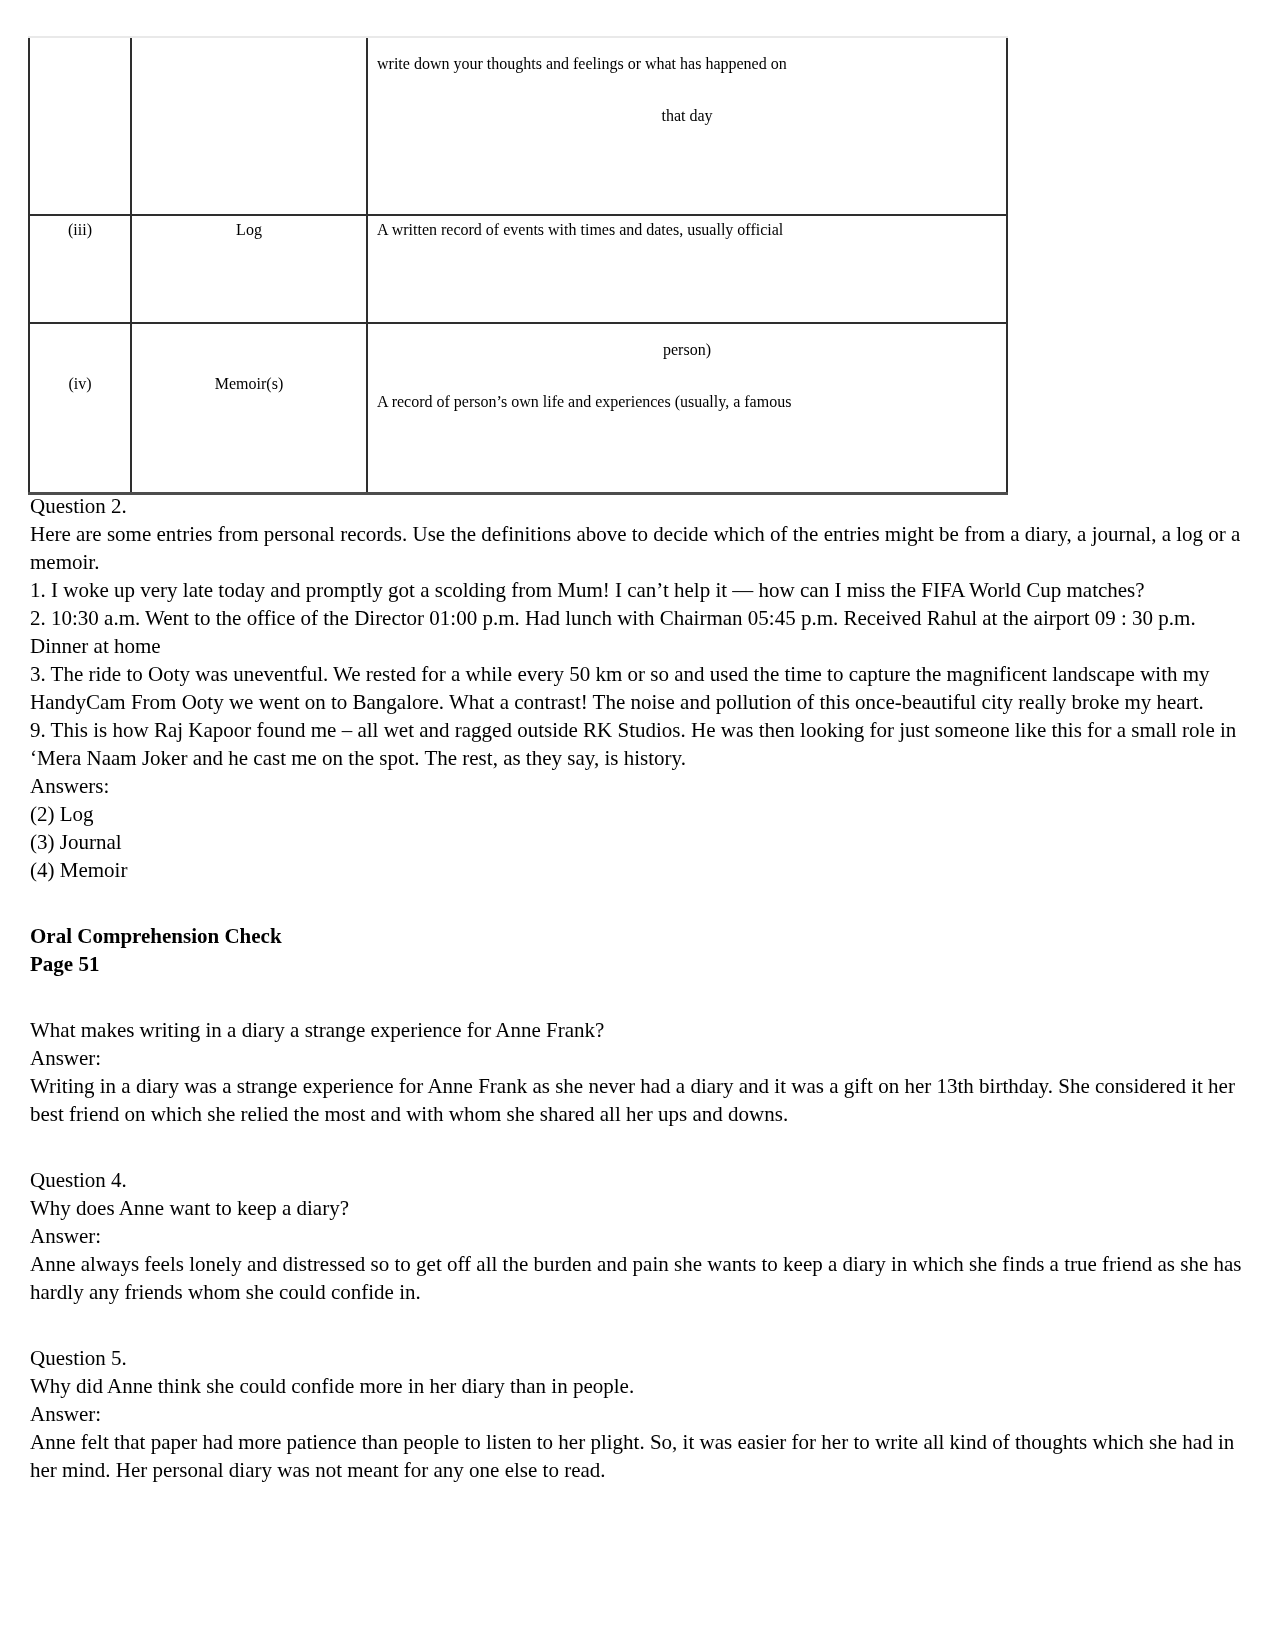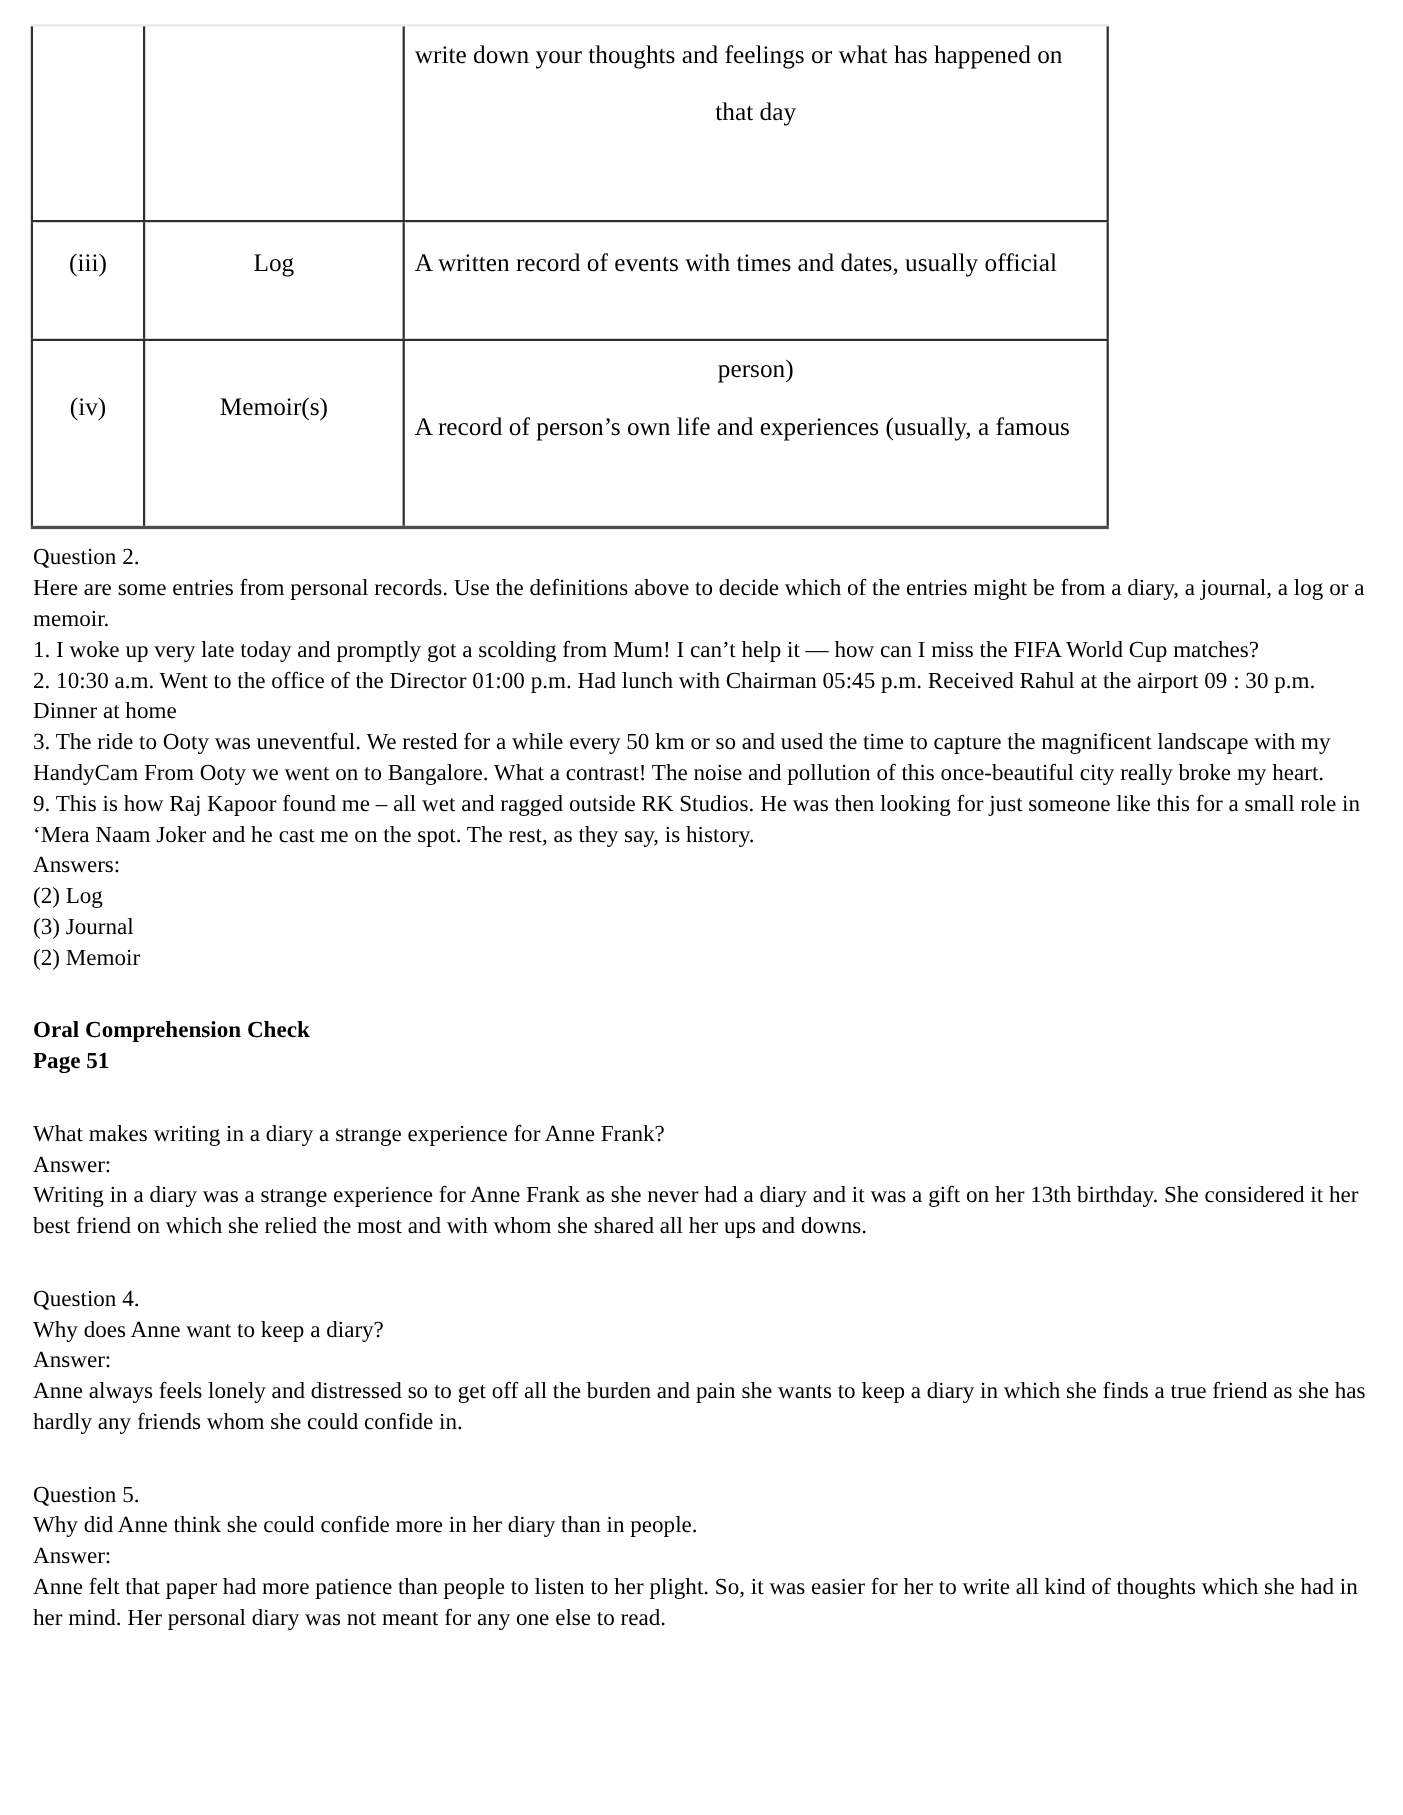--- a/index.html
+++ b/index.html
@@ -13,44 +13,44 @@
     position: relative;
     font-family: "Liberation Serif", serif;
     color: #000000;
     overflow: hidden;
   }
 
   
   .def-table {
     position: absolute;
     left: 28px;
-    top: 22px;
+    top: 36px;
     width: 980px;
     box-sizing: border-box;
     border-top: 2px solid #e9e9e9;
     border-bottom: 3px solid #4d4d4d;
-    font-size: 23px;
+    font-size: 16px;
   }
   .tr {
     display: flex;
     box-sizing: border-box;
   }
   .tr + .tr { border-top: 2px solid #2e2e2e; }
   .td {
     box-sizing: border-box;
     border-left: 2px solid #2e2e2e;
   }
   .c1 { width: 102px; text-align: center; }
   .c2 { width: 236px; text-align: center; }
   .c3 { flex: 1; border-right: 2px solid #2e2e2e; }
 
   .r1 { height: 176px; }
   .r1 .c3 .cl { line-height: 52px; }
   .r2 { height: 108px; }
-  .r2 .td { padding-top: 23px; line-height: 28px; }
+  .r2 .td { padding-top: 0; line-height: 28px; }
   .r3 { height: 170px; }
   .r3 .c1, .r3 .c2 { padding-top: 46px; line-height: 28px; }
   .r3 .c3 .cl { line-height: 52px; }
 
   .cl-left  { text-align: left; padding-left: 9px; padding-right: 4px; }
   .cl-center{ text-align: center; }
 
   
   .content {
     position: absolute;
@@ -103,21 +103,21 @@
   <div class="block">
     <div class="line">Question 2.</div>
     <div class="line">Here are some entries from personal records. Use the definitions above to decide which of the entries might be from a diary, a journal, a log or a memoir.</div>
     <div class="line">1. I woke up very late today and promptly got a scolding from Mum! I can’t help it — how can I miss the FIFA World Cup matches?</div>
     <div class="line">2. 10:30 a.m. Went to the office of the Director 01:00 p.m. Had lunch with Chairman 05:45 p.m. Received Rahul at the airport 09 : 30 p.m. Dinner at home</div>
     <div class="line">3. The ride to Ooty was uneventful. We rested for a while every 50 km or so and used the time to capture the magnificent landscape with my HandyCam From Ooty we went on to Bangalore. What a contrast! The noise and pollution of this once-beautiful city really broke my heart.</div>
     <div class="line">9. This is how Raj Kapoor found me – all wet and ragged outside RK Studios. He was then looking for just someone like this for a small role in ‘Mera Naam Joker and he cast me on the spot. The rest, as they say, is history.</div>
     <div class="line">Answers:</div>
     <div class="line">(2) Log</div>
     <div class="line">(3) Journal</div>
-    <div class="line">(2) Memoir</div>
+    <div class="line">(4) Memoir</div>
   </div>
 
   <div class="block">
     <div class="line bold">Oral Comprehension Check</div>
     <div class="line bold">Page 51</div>
   </div>
 
   <div class="block">
     <div class="line">What makes writing in a diary a strange experience for Anne Frank?</div>
     <div class="line">Answer:</div>

